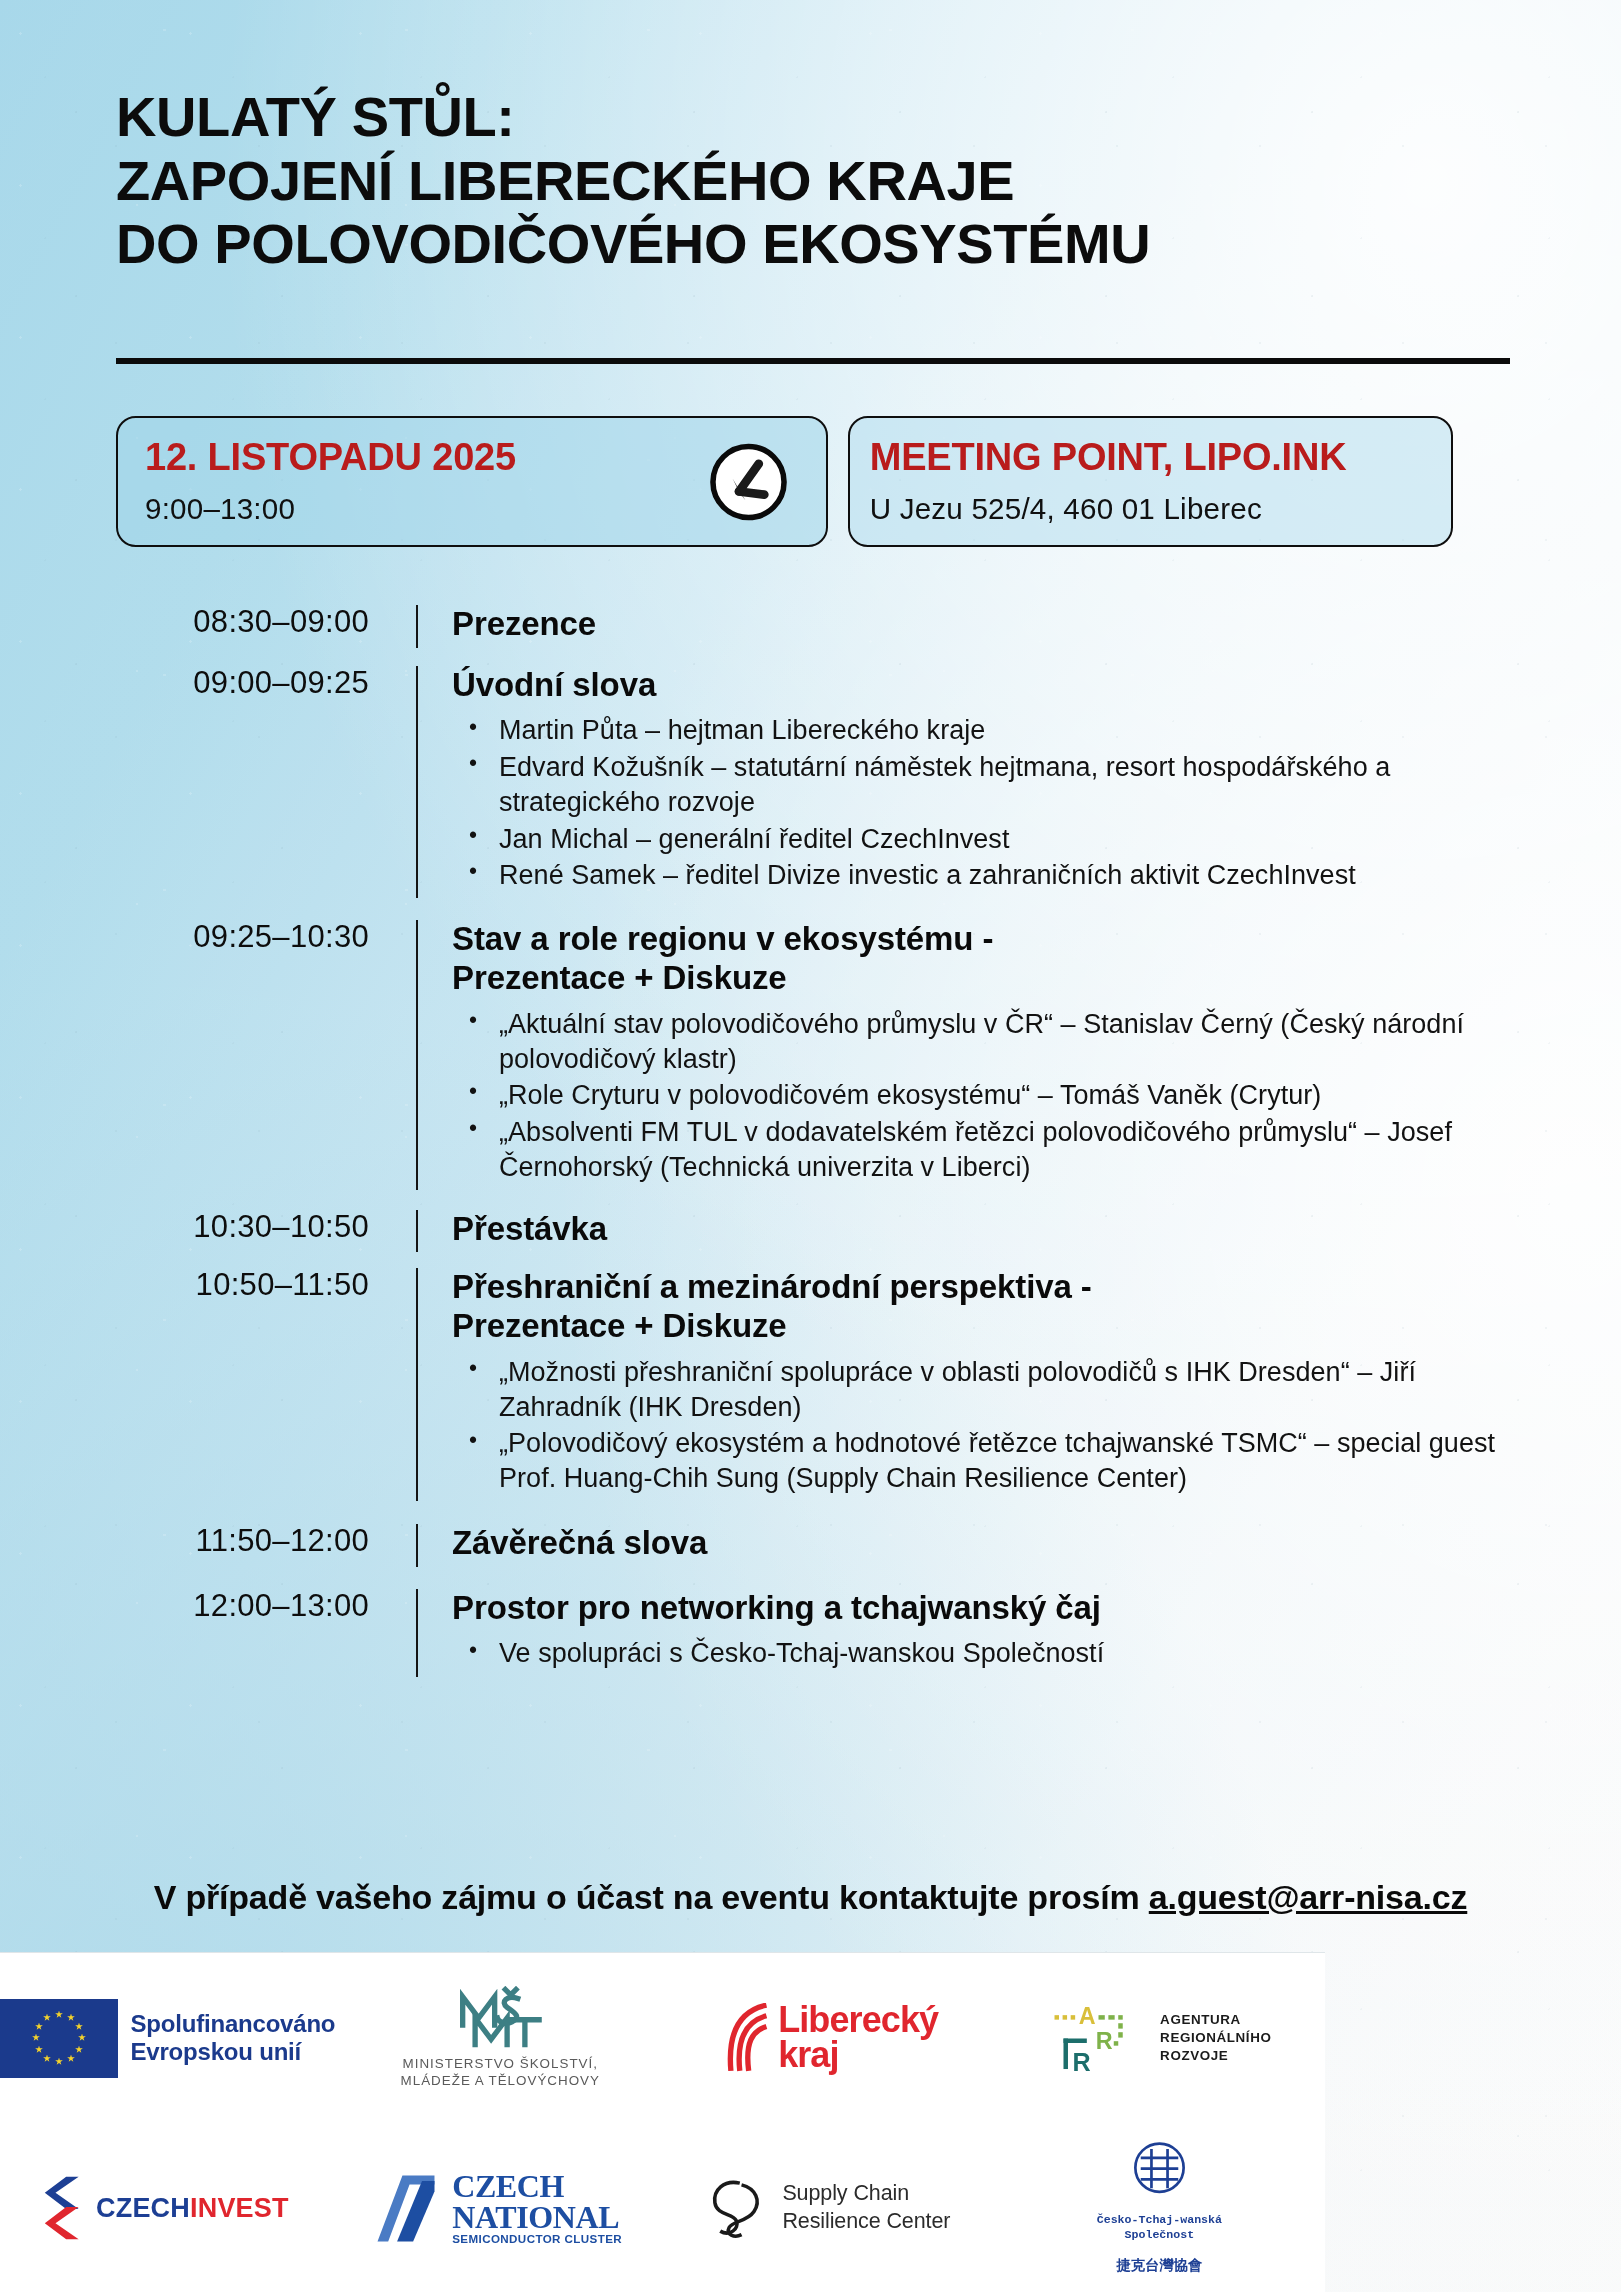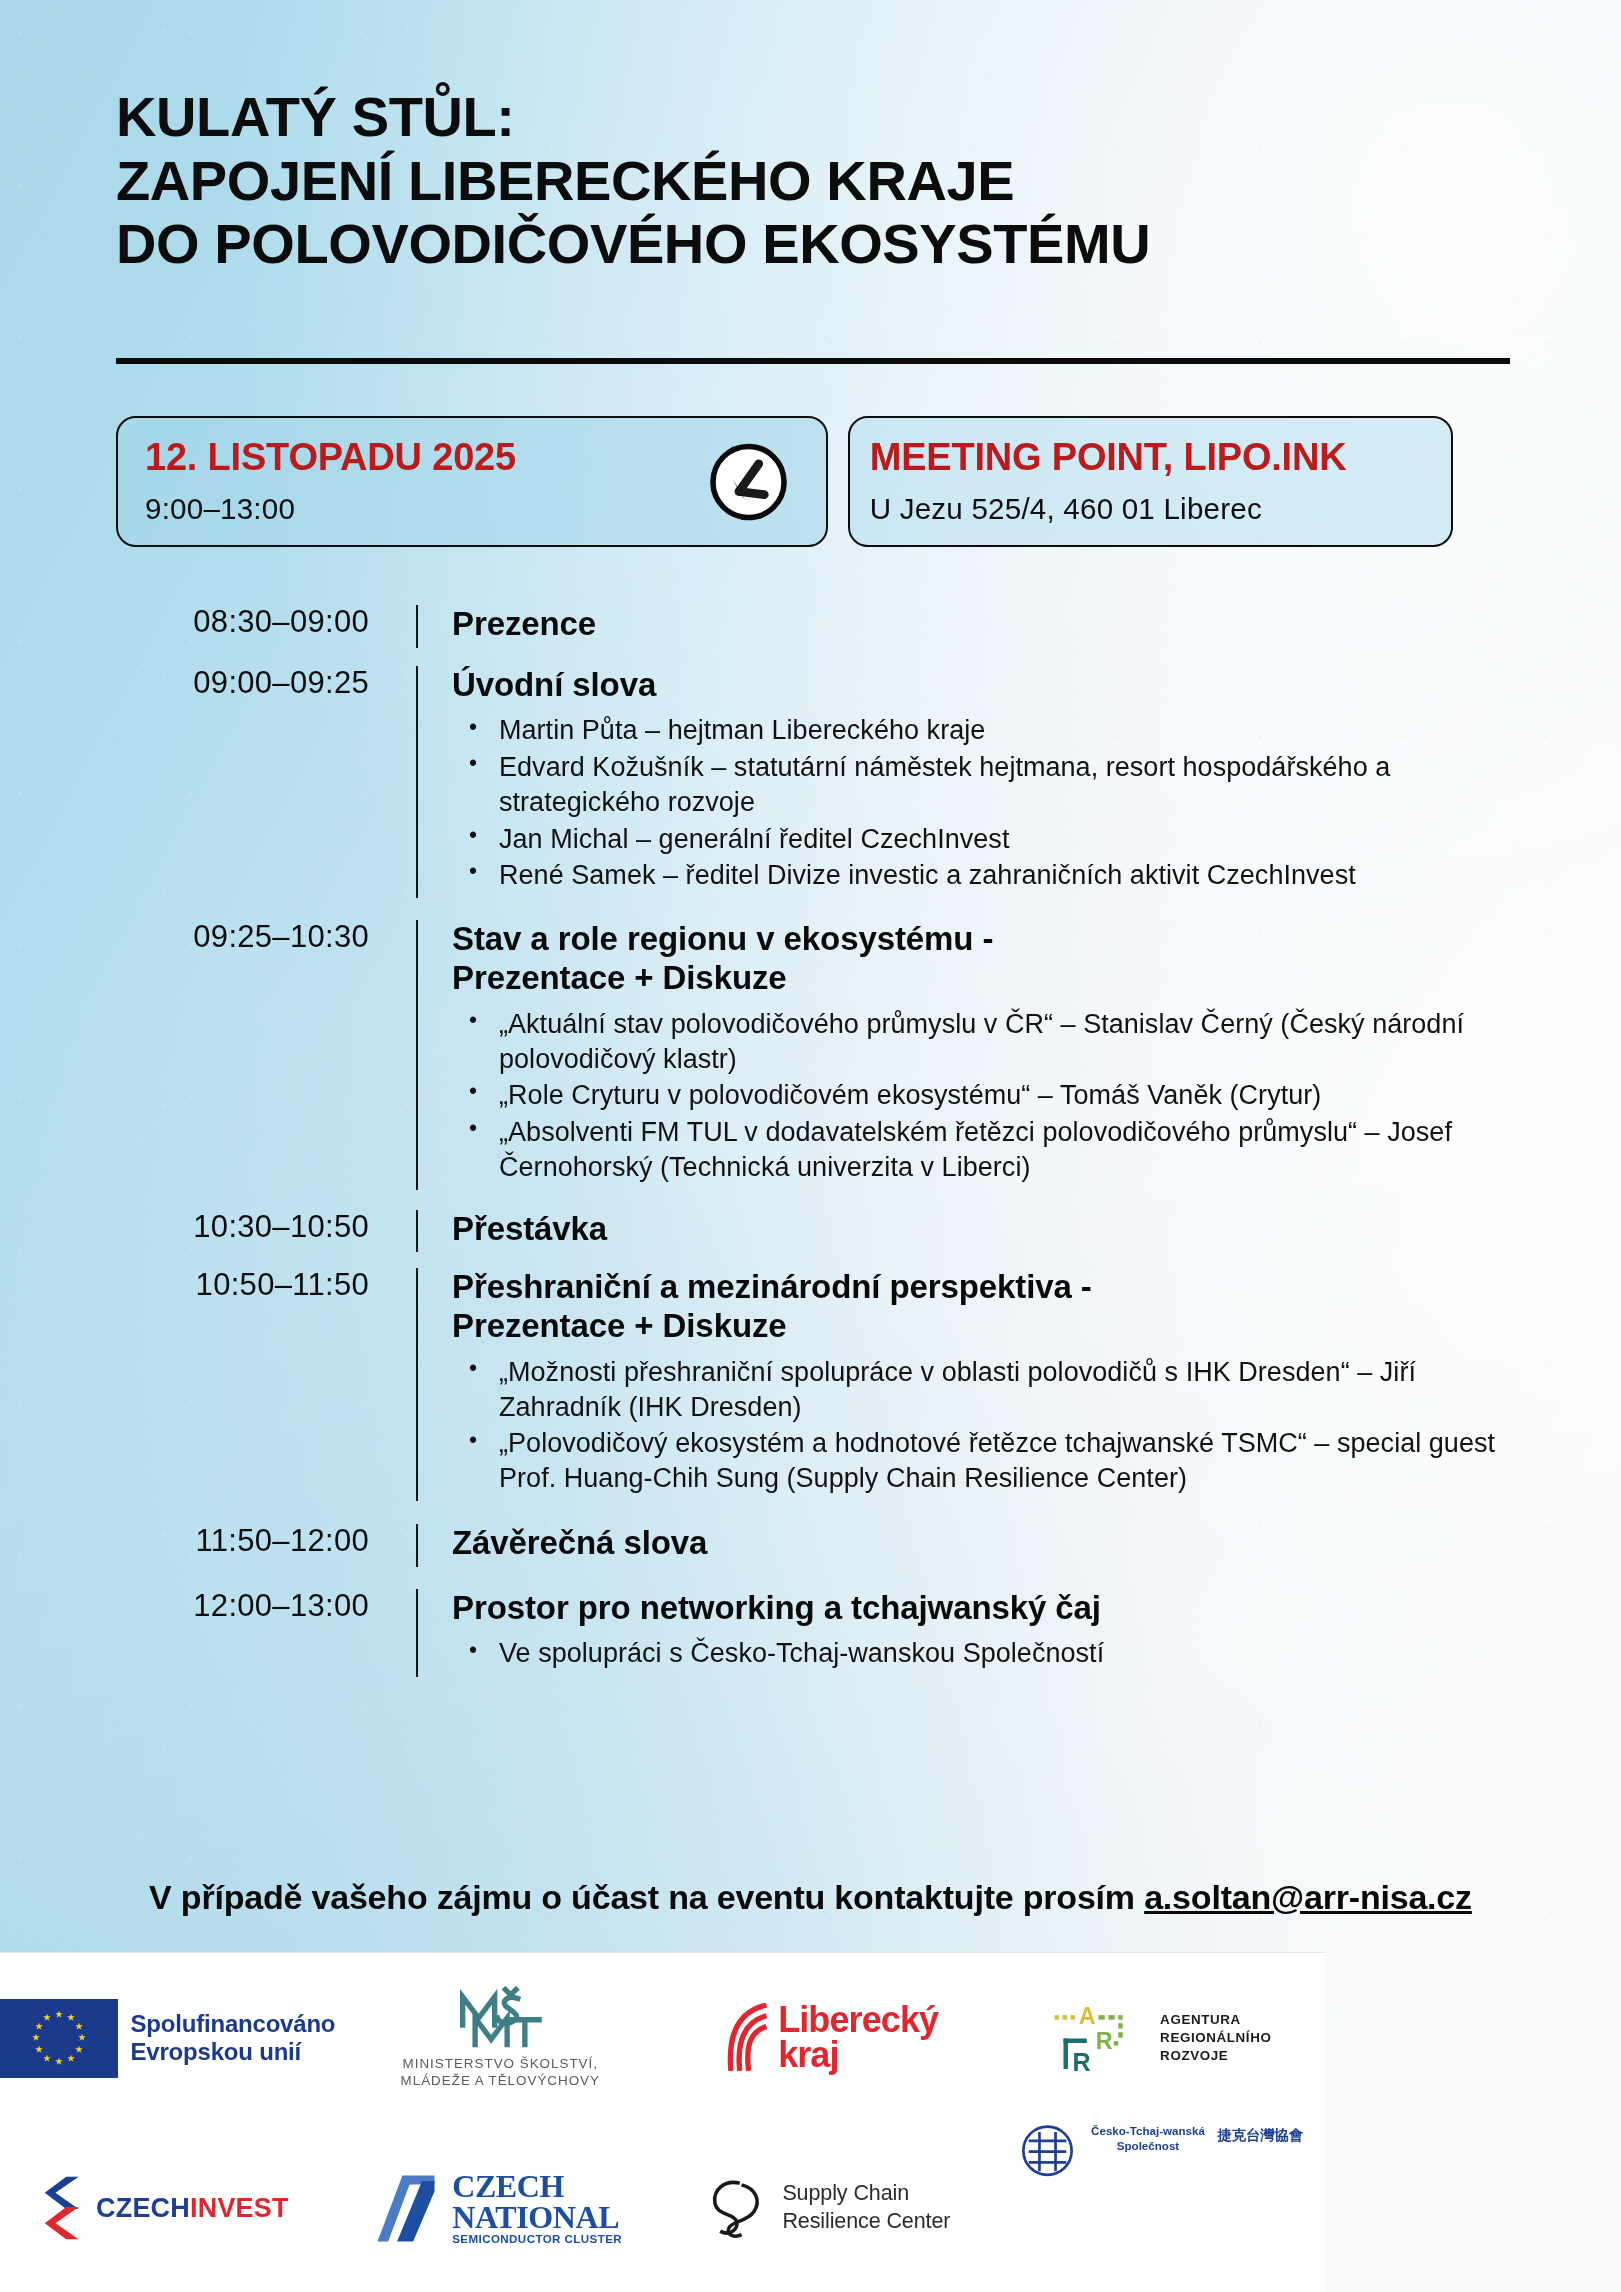--- a/index.html
+++ b/index.html
@@ -281,21 +281,21 @@
     white-space: pre-line; letter-spacing: -0.1px;
   }
 
   
   .cts-seal { width: 63px; height: 59px; flex: none; }
   .cts-text {
     font-size: 11.6px; font-weight: 700; color: #1d3f94;
     line-height: 1.3; white-space: pre-line; text-align: center;
   }
   .cts-cn { font-size: 14.3px; margin-top: 2.7px; }
-  .cts-col { display: flex; align-items: flex-start; }
+  .cts-col { display: flex; flex-direction: column; align-items: center; font-family: Liberation Mono, monospace; }
 </style>
 </head>
 <body>
 
 <div class="poster"></div>
 
 <div class="content">
 
   <div class="title-block">
     <div class="title-line">KULATÝ STŮL:</div>
@@ -391,21 +391,21 @@
         <div class="agenda-title">Prostor pro networking a tchajwanský čaj</div>
         <ul class="agenda-list">
           <li>Ve spolupráci s Česko-Tchaj-wanskou Společností</li>
         </ul>
       </div>
     </div>
 
   </div>
 
   <div class="contact">
-    <span>V případě vašeho zájmu o účast na eventu kontaktujte prosím </span><span class="email">a.soltan@arr-nisa.cz</span>
+    <span>V případě vašeho zájmu o účast na eventu kontaktujte prosím </span><span class="email">a.guest@arr-nisa.cz</span>
   </div>
 
   <div class="footer">
 
     <div class="footer-row">
 
       <div class="logo-cell">
         <div class="eu-flag" id="euflag">
             <div class="eu-star" style="left: 55px; top: 12px;"></div>
             <div class="eu-star" style="left: 67px; top: 15px;"></div>

